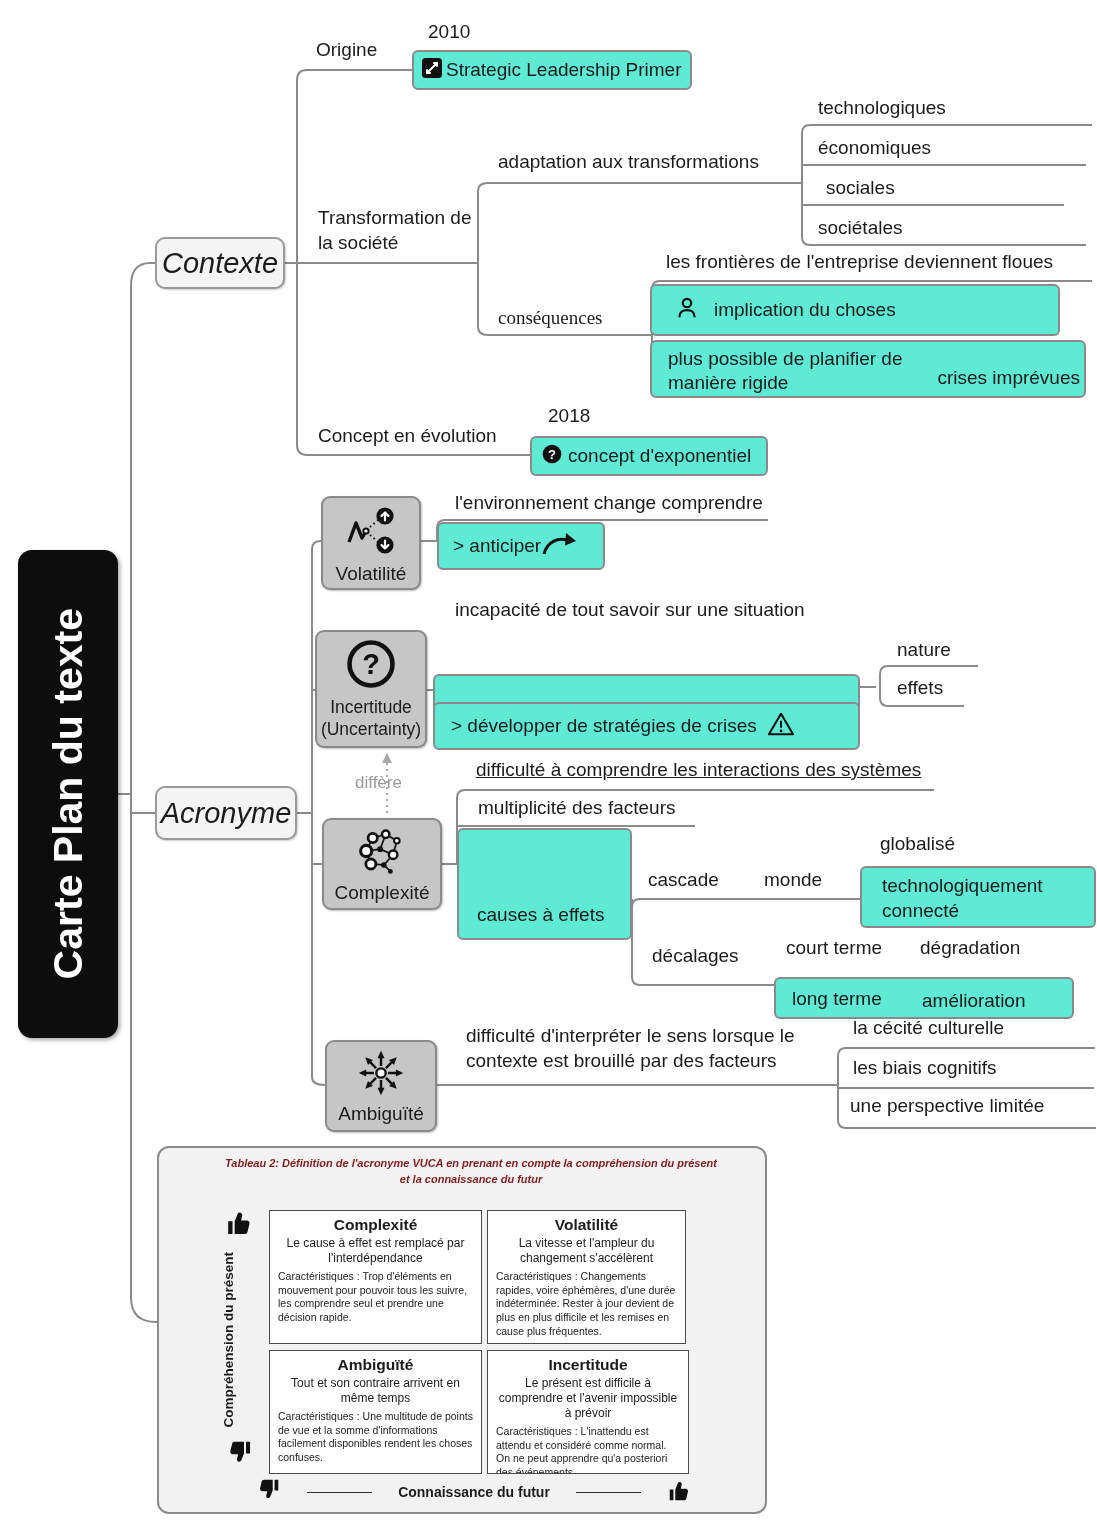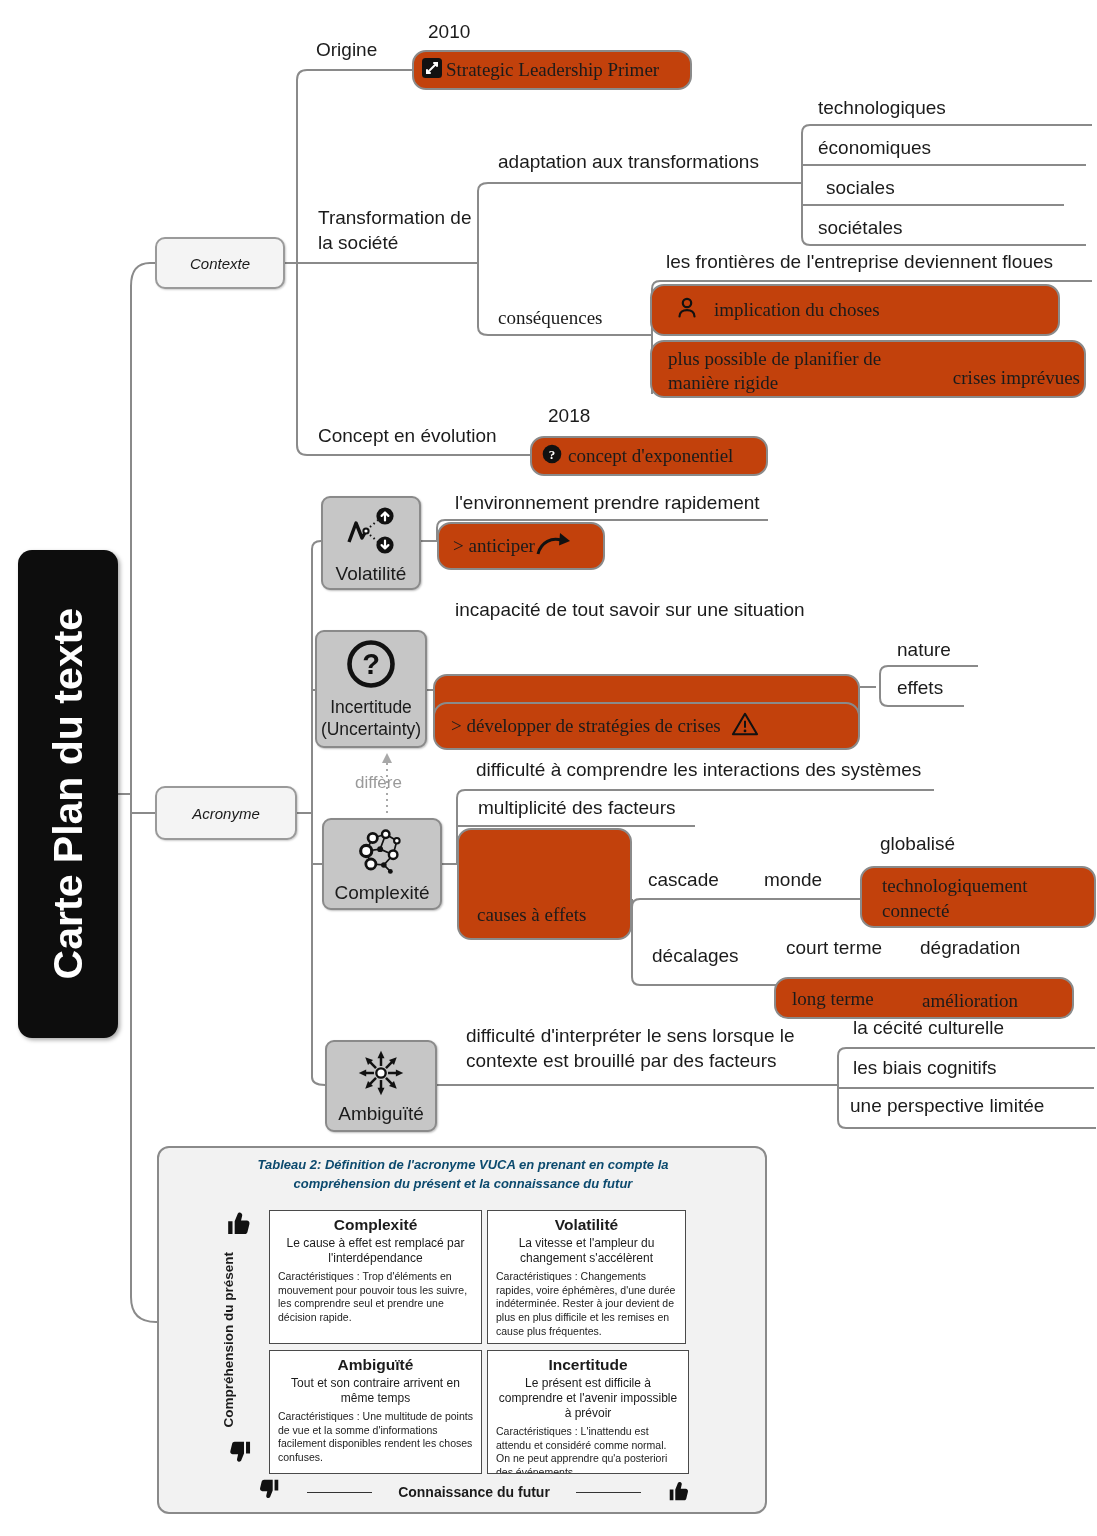--- a/index.html
+++ b/index.html
@@ -1,38 +1,38 @@
 <!DOCTYPE html>
 <html><head>
 <meta charset="utf-8">
 <style>
   html,body{margin:0;padding:0;background:#fff;}
   .canvas{position:relative;width:1097px;height:1536px;background:#fff;overflow:hidden;
           font-family:"Liberation Sans","DejaVu Sans",sans-serif;color:#1b1b1b;}
   svg.overlay{position:absolute;left:0;top:0;pointer-events:none;}
   .lbl{position:absolute;font-size:19px;line-height:1.3;white-space:nowrap;}
   .wrap{white-space:normal;}
-  .bx{position:absolute;background:#c2410c;border:2px solid #8a8a8a;border-radius:14px;box-sizing:border-box;
-      display:flex;align-items:center;font-size:19px;font-family:Liberation Serif, serif;}
+  .bx{position:absolute;background:#5eead4;border:2px solid #8a8a8a;border-radius:6px;box-sizing:border-box;
+      display:flex;align-items:center;font-size:19px;}
   .topic{position:absolute;background:#c6c6c6;border:2px solid #8a8a8a;border-radius:9px;box-sizing:border-box;
       display:flex;flex-direction:column;align-items:center;justify-content:center;text-align:center;
       font-size:19px;box-shadow:1px 1px 2px rgba(0,0,0,.25);}
   .l1{position:absolute;background:#f4f4f4;border:2px solid #9a9a9a;border-radius:10px;box-sizing:border-box;
-      display:flex;align-items:center;justify-content:center;font-style:italic;font-size:15px;
+      display:flex;align-items:center;justify-content:center;font-style:italic;font-size:29px;
       box-shadow:1px 1px 2px rgba(0,0,0,.2);}
   .root{position:absolute;left:18px;top:550px;width:100px;height:488px;background:#0d0d0d;border-radius:14px;
       display:flex;align-items:center;justify-content:center;box-shadow:2px 2px 4px rgba(0,0,0,.35);}
   .vtext{writing-mode:vertical-rl;transform:rotate(180deg);}
   .root .vtext{color:#fff;font-size:41px;font-weight:bold;white-space:nowrap;}
   .gray{color:#9a9a9a;}
   
   .tbl{position:absolute;left:157px;top:1146px;width:610px;height:368px;background:#f2f2f2;
        border:2px solid #8a8a8a;border-radius:12px;box-sizing:border-box;}
-  .tbl .title{position:absolute;left:54px;top:8px;width:500px;text-align:center;
-       font-size:13px;font-weight:bold;font-style:italic;line-height:1.45;color:#0c4a6e;}
+  .tbl .title{position:absolute;left:62px;top:8px;width:500px;text-align:center;
+       font-size:11px;font-weight:bold;font-style:italic;line-height:1.45;color:#7f1d1d;}
   .cell{position:absolute;background:#fff;border:1.5px solid #4a4a4a;box-sizing:border-box;
        padding:3px 8px;overflow:hidden;}
   .cell h4{margin:2px 0 2px;text-align:center;font-size:15.5px;}
   .cell .sub{margin:1px 0 4px;text-align:center;font-size:12px;line-height:1.25;}
   .cell .car{margin:0;font-size:10.5px;line-height:1.3;text-align:left;color:#222;}
   .axisx{position:absolute;left:98px;top:330px;width:434px;display:flex;align-items:center;gap:26px;}
   .axisx .ln{flex:1;border-top:1.5px solid #333;height:0;}
   .axisx .xt{font-size:14px;font-weight:600;white-space:nowrap;}
   .axisy{position:absolute;left:62px;top:96px;height:192px;display:flex;align-items:center;}
   .axisy span{font-size:13.5px;font-weight:600;white-space:nowrap;}
@@ -152,21 +152,21 @@
         <circle cx="27" cy="29" r="2.6" fill="#fff" stroke="#111" stroke-width="2"></circle>
         <path d="M31 25 L39 18 M31 33 L39 40" stroke="#111" stroke-width="2" stroke-dasharray="1.5,3.2" fill="none"></path>
         <circle cx="46" cy="14" r="8.6" fill="#111"></circle>
         <path d="M46 18.5 V10.5 M46 10.5 l-3.4 3.4 M46 10.5 l3.4 3.4" stroke="#fff" stroke-width="2.2" fill="none" stroke-linecap="round"></path>
         <circle cx="46" cy="43" r="8.6" fill="#111"></circle>
         <path d="M46 38.5 V46.5 M46 46.5 l-3.4 -3.4 M46 46.5 l3.4 -3.4" stroke="#fff" stroke-width="2.2" fill="none" stroke-linecap="round"></path>
       </svg>
     </span>
     <span>Volatilité</span>
   </div>
-  <div class="lbl" style="left:455px;top:491px;">l'environnement prendre rapidement</div>
+  <div class="lbl" style="left:455px;top:491px;">l'environnement change comprendre</div>
   <div class="bx" style="left:437px;top:522px;width:168px;height:48px;padding-left:14px;">
     <span>&gt; anticiper</span>
     <span class="ic">
       <svg width="36" height="26" viewBox="0 0 36 26">
           <path d="M3 23 C6 11 17 6 27 9.5" fill="none" stroke="#111" stroke-width="3"></path>
           <path d="M25 2 L35 10 L24 14.5 Z" fill="#111"></path>
         </svg>
     </span>
   </div>
 
@@ -211,21 +211,21 @@
         <circle cx="15" cy="28" r="6" fill="#fff" stroke="#111" stroke-width="3.4"></circle>
         <circle cx="30" cy="26" r="3.2" fill="#111"></circle>
         <circle cx="44" cy="32" r="4.6" fill="#fff" stroke="#111" stroke-width="2.6"></circle>
         <circle cx="20" cy="42" r="5.4" fill="#fff" stroke="#111" stroke-width="3"></circle>
         <circle cx="34" cy="43" r="3" fill="#111"></circle>
         <circle cx="41" cy="50" r="2.6" fill="#111"></circle>
       </svg>
     </span>
     <span>Complexité</span>
   </div>
-  <div class="lbl" style="left:476px;top:758px;">difficulté à comprendre les interactions des systèmes</div>
+  <div class="lbl" style="left:476px;top:758px;text-decoration:underline;">difficulté à comprendre les interactions des systèmes</div>
   <div class="lbl" style="left:478px;top:796px;">multiplicité des facteurs</div>
   <div class="bx" style="left:457px;top:828px;width:175px;height:112px;">
     <span style="position:absolute;left:18px;bottom:12px;">causes à effets</span>
   </div>
   <div class="lbl" style="left:648px;top:868px;">cascade</div>
   <div class="lbl" style="left:764px;top:868px;">monde</div>
   <div class="lbl" style="left:880px;top:832px;">globalisé</div>
   <div class="bx" style="left:860px;top:866px;width:236px;height:62px;">
     <span class="wrap" style="position:absolute;left:20px;top:6px;width:200px;line-height:1.3;">technologiquement connecté</span>
   </div>

